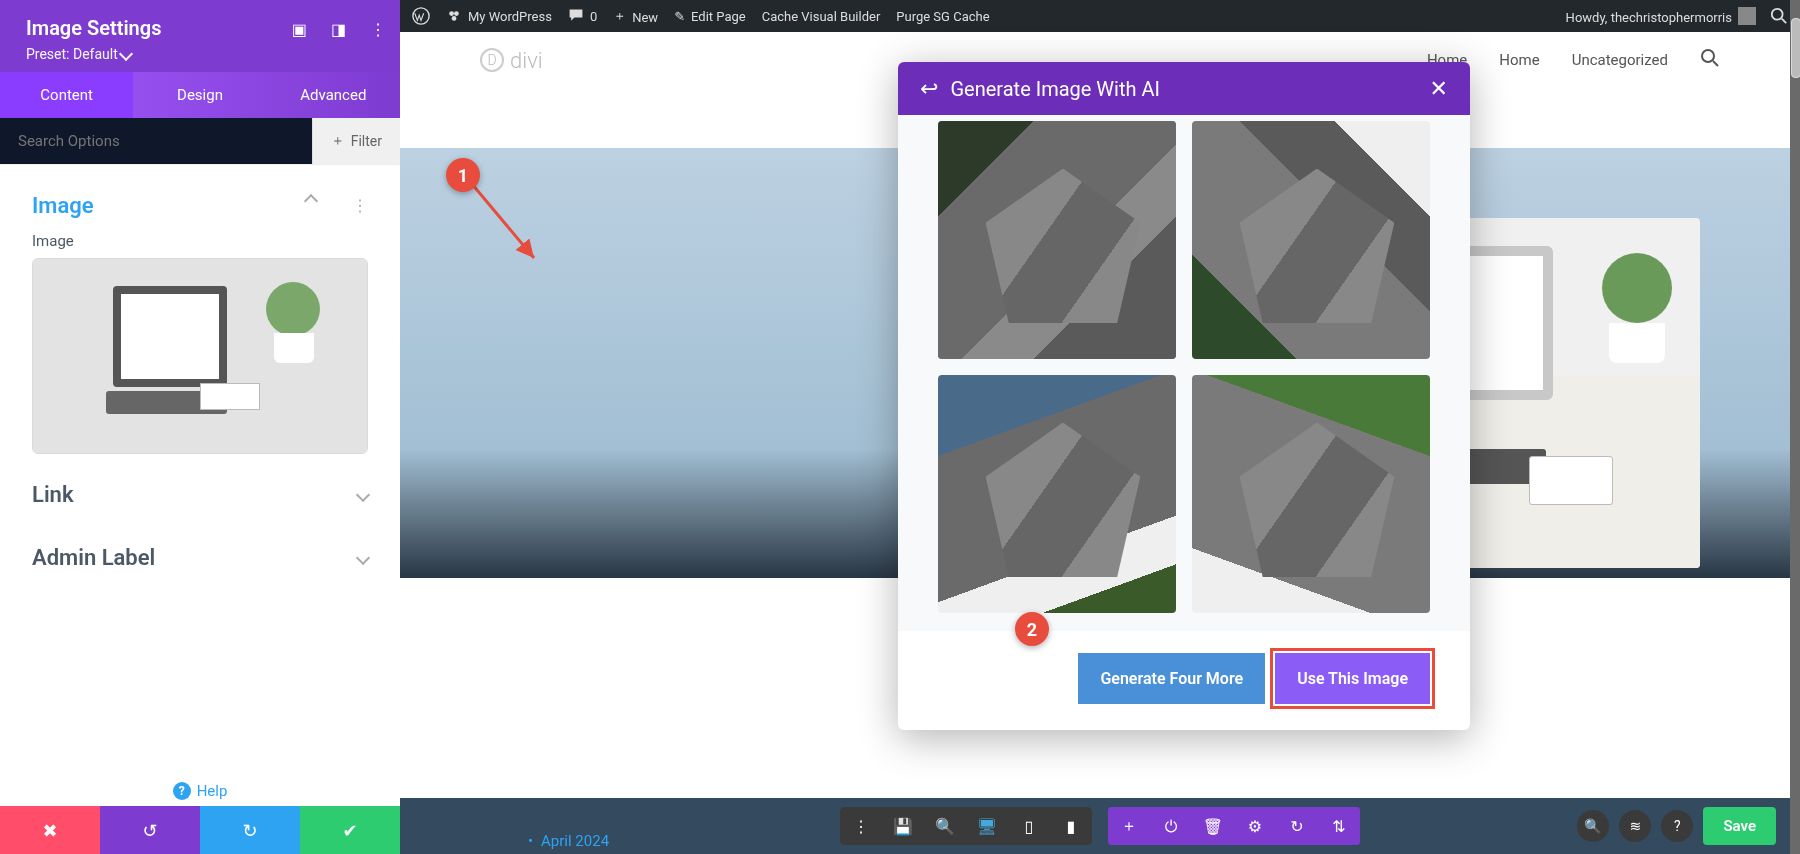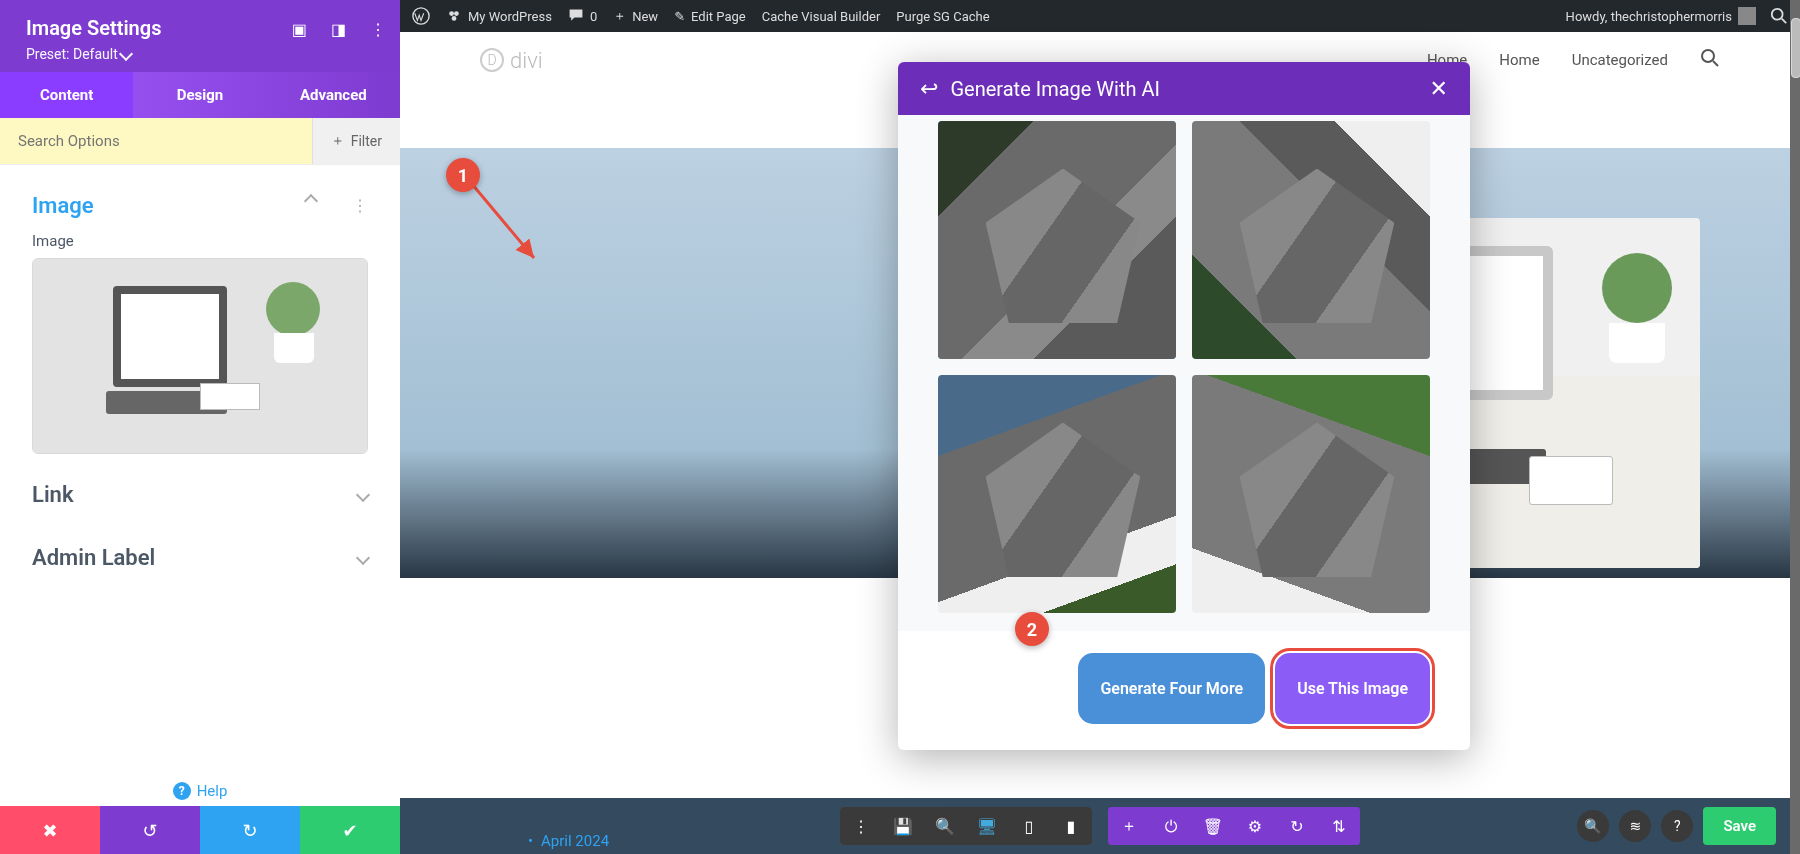--- a/index.html
+++ b/index.html
@@ -8,24 +8,24 @@
 
 
 .sidebar { width: 400px; min-width: 400px; background: #fff; display: flex; flex-direction: column; height: 100%; position: relative; }
 .sidebar-header { background: #7e3bd0; color: #fff; padding: 16px 26px 10px; position: relative; }
 .sidebar-header h2 { font-size: 20px; font-weight: 600; }
 .preset { font-size: 14px; margin-top: 6px; opacity: .95; }
 .header-icons { position: absolute; right: 14px; top: 20px; display: flex; gap: 24px; color: #fff; }
 .hi { cursor: pointer; }
 
 .tabs { display: flex; background: linear-gradient(90deg,#a259ff 0%,#7e3bd0 100%); }
-.tab { flex: 1; text-align: center; color: #fff; padding: 14px 0; font-size: 15px; font-weight: 700; cursor: pointer; }
+.tab { flex: 1; text-align: center; color: #fff; padding: 14px 0; font-size: 15px; font-weight: 400; cursor: pointer; }
 .tab.active { background: #8b3dff; }
 
-.search-row { display: flex; align-items: flex-end; background: #fef9c3; padding: 0; border-bottom: 1px solid #eee; }
+.search-row { display: flex; align-items: flex-end; background: #0f172a; padding: 0; border-bottom: 1px solid #eee; }
 .search-input { flex: 1; border: none; background: transparent; padding: 14px 18px; font-size: 15px; outline: none; color: #888; }
 .filter-btn { background: #f0f0f0; border: none; padding: 14px 18px; font-size: 14px; color: #666; cursor: pointer; display: flex; align-items: center; gap: 6px; border-left: 1px solid #e0e0e0; }
 
 .sections { flex: 1; overflow-y: auto; padding: 18px 32px 0; }
 .acc { margin-bottom: 18px; }
 .acc-head { display: flex; justify-content: space-between; align-items: center; padding: 10px 0; cursor: pointer; }
 .acc-title { font-size: 22px; font-weight: 600; }
 .acc-title.open { color: #2ea3f2; }
 .acc-title.closed { color: #4c5866; }
 .acc-head .icons { display: flex; gap: 14px; color: #aaa; }
@@ -47,21 +47,21 @@
 .ba.purple { background: #7e3bd0; }
 .ba.blue { background: #2ea3f2; }
 .ba.green { background: #2ecc71; }
 
 
 .main { flex: 1; position: relative; background: linear-gradient(#6ba3d0 0,#6ba3d0 40%,#334a5f 40%,#334a5f 100%); overflow: hidden; }
 
 .wp-admin-bar { position: absolute; top: 0; left: 0; right: 0; height: 32px; background: #23282d; color: #ddd; display: flex; align-items: center; padding: 0 12px; font-size: 13px; z-index: 5; }
 .wp-admin-bar .l { display: flex; align-items: center; gap: 16px; }
 .wp-admin-bar .r { margin-left: auto; display: flex; align-items: center; gap: 14px; }
-.wp-item { display: flex; align-items: center; gap: 6px; cursor: pointer; }
+.wp-item { display: flex; align-items: flex-end; gap: 6px; cursor: pointer; }
 .avatar { width: 18px; height: 18px; background: #888; }
 .mag { width: 18px; height: 18px; }
 
 .site-top { position: absolute; top: 32px; left: 0; right: 0; height: 56px; background: #fff; display: flex; align-items: center; padding: 0 80px; z-index: 3; }
 .logo { color: #bbb; font-size: 22px; font-weight: 300; display: flex; align-items: center; gap: 6px; }
 .logo .d { width: 24px; height: 24px; border: 2px solid #ccc; border-radius: 50%; display: inline-flex; align-items: center; justify-content: center; font-size: 14px;}
 .nav { margin-left: auto; display: flex; gap: 32px; align-items: center; color: #555; font-size: 15px; }
 .nav span { cursor: pointer; }
 
 .page-bg { position: absolute; top: 88px; left: 0; right: 0; bottom: 56px; background: #fff; z-index: 2; }
@@ -100,21 +100,21 @@
 .grid { display: grid; grid-template-columns: 1fr 1fr; gap: 16px; }
 .gimg { aspect-ratio: 1; border-radius: 4px; overflow: hidden; cursor: pointer; position: relative; }
 .gimg.selected { outline: 3px solid #2ea3f2; outline-offset: -3px; }
 .roof { position: absolute; inset: 0; }
 .r1 { background: linear-gradient(135deg,#2d3a2a 0 20%,#6a6a6a 20% 55%,#8a8a8a 55% 70%,#5a5a5a 70% 100%);}
 .r2 { background: linear-gradient(45deg,#2d4a2a 0 22%,#7a7a7a 22% 60%,#5a5a5a 60% 80%,#efefef 80% 100%);}
 .r3 { background: linear-gradient(160deg,#4a6a8a 0 25%,#6a6a6a 25% 70%,#efefef 70% 85%,#3a5a2a 85% 100%);}
 .r4 { background: linear-gradient(200deg,#4a7a3a 0 25%,#7a7a7a 25% 80%,#efefef 80% 100%);}
 .r1::after,.r2::after,.r3::after,.r4::after{content:"";position:absolute;inset:20% 15% 15% 20%;background:linear-gradient(125deg,#888 0 40%,#666 40% 70%,#888 70% 100%);clip-path:polygon(50% 0,100% 35%,85% 100%,15% 100%,0 35%);}
 .modal-actions { display: flex; justify-content: flex-end; gap: 10px; padding: 22px 40px 26px; }
-.mbtn { border: none; border-radius: 15px; padding: 26px 22px; font-size: 16px; font-weight: 600; cursor: pointer; color: #fff; }
+.mbtn { border: none; border-radius: 0; padding: 16px 22px; font-size: 16px; font-weight: 600; cursor: pointer; color: #fff; }
 .mbtn.gray { background: #4a90d9; }
 .mbtn.blue { background: #8b5cf6; }
 .mbtn.highlight { outline: 3px solid #e74c3c; outline-offset: 2px; }
 
 
 .annot { position: absolute; width: 34px; height: 34px; border-radius: 50%; background: #e74c3c; color: #fff; font-weight: 700; display: flex; align-items: center; justify-content: center; font-size: 18px; z-index: 30; box-shadow: 0 2px 6px rgba(0,0,0,.3);}
 .arrow { position: absolute; z-index: 29; }
 
 
 .vscroll { position: absolute; right: 0; top: 0; bottom: 0; width: 10px; background: #6a6a6a; z-index: 50;}

